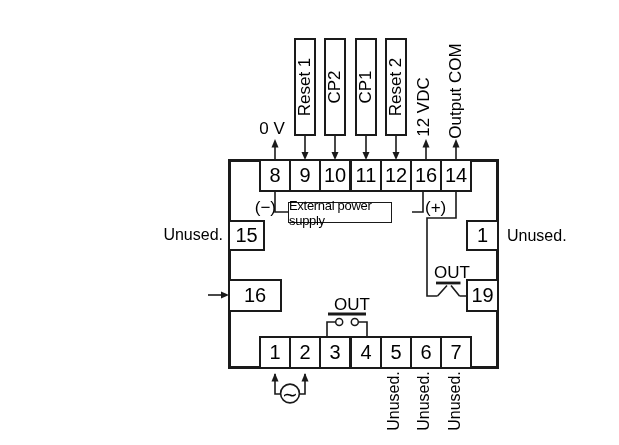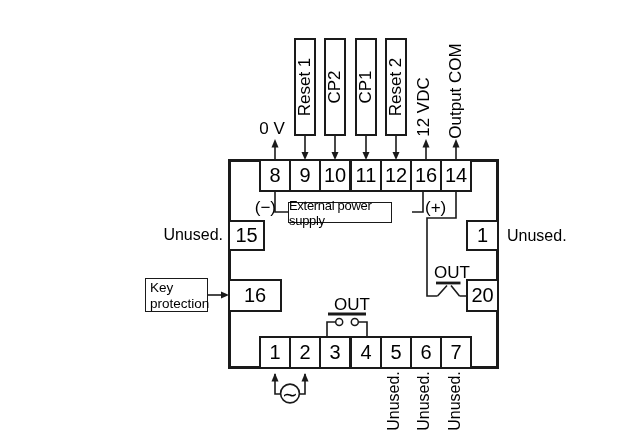--- a/index.html
+++ b/index.html
@@ -141,21 +141,21 @@
   <div class="tcell" style="left:228px;top:220px;height:31px;width:37px;">
       <span>15</span>
     </div>
   <div class="tcell" style="left:228px;top:279px;width:54px;">
       <span>16</span>
     </div>
   <div class="tcell" style="left:466px;top:220px;height:31px;width:33px;">
       <span>1</span>
     </div>
   <div class="tcell" style="left:466px;top:279px;width:33px;">
-      <span>20</span>
+      <span>19</span>
     </div>
 
   <div class="sigbox" style="left:294px;"></div>
   <div class="sigbox" style="left:324px;"></div>
   <div class="sigbox" style="left:355px;"></div>
   <div class="sigbox" style="left:385px;"></div>
   <div class="vlabel" style="left:305px;top:87px;">Reset 1</div>
   <div class="vlabel" style="left:335px;top:87px;">CP2</div>
   <div class="vlabel" style="left:366px;top:87px;">CP1</div>
   <div class="vlabel" style="left:396px;top:87px;">Reset 2</div>
@@ -170,23 +170,19 @@
   <div class="pol" style="left:242px;width:34px;text-align:right;">(−)</div>
   <div class="pol" style="left:425px;text-align:left;">(+)</div>
 
   <div class="hlabel" style="left:139px;top:226px;width:84px;text-align:right;">Unused.</div>
   <div class="hlabel" style="left:507px;top:227px;width:84px;text-align:left;">Unused.</div>
 
   <div class="vlabel" style="left:394px;top:401px;font-size:16px;">Unused.</div>
   <div class="vlabel" style="left:424px;top:401px;font-size:16px;">Unused.</div>
   <div class="vlabel" style="left:455px;top:401px;font-size:16px;">Unused.</div>
 
-  <div class="abs" id="keybox">
-    <div>Key</div>
-    <div>protection</div>
-  </div>
 
   <div class="outlabel" style="left:426px;top:263px;">OUT</div>
   <div class="outlabel" style="left:326px;top:295px;">OUT</div>
 
   <div class="abs" id="ac-tilde">∼</div>
 
 </div>
 
 </body></html>

